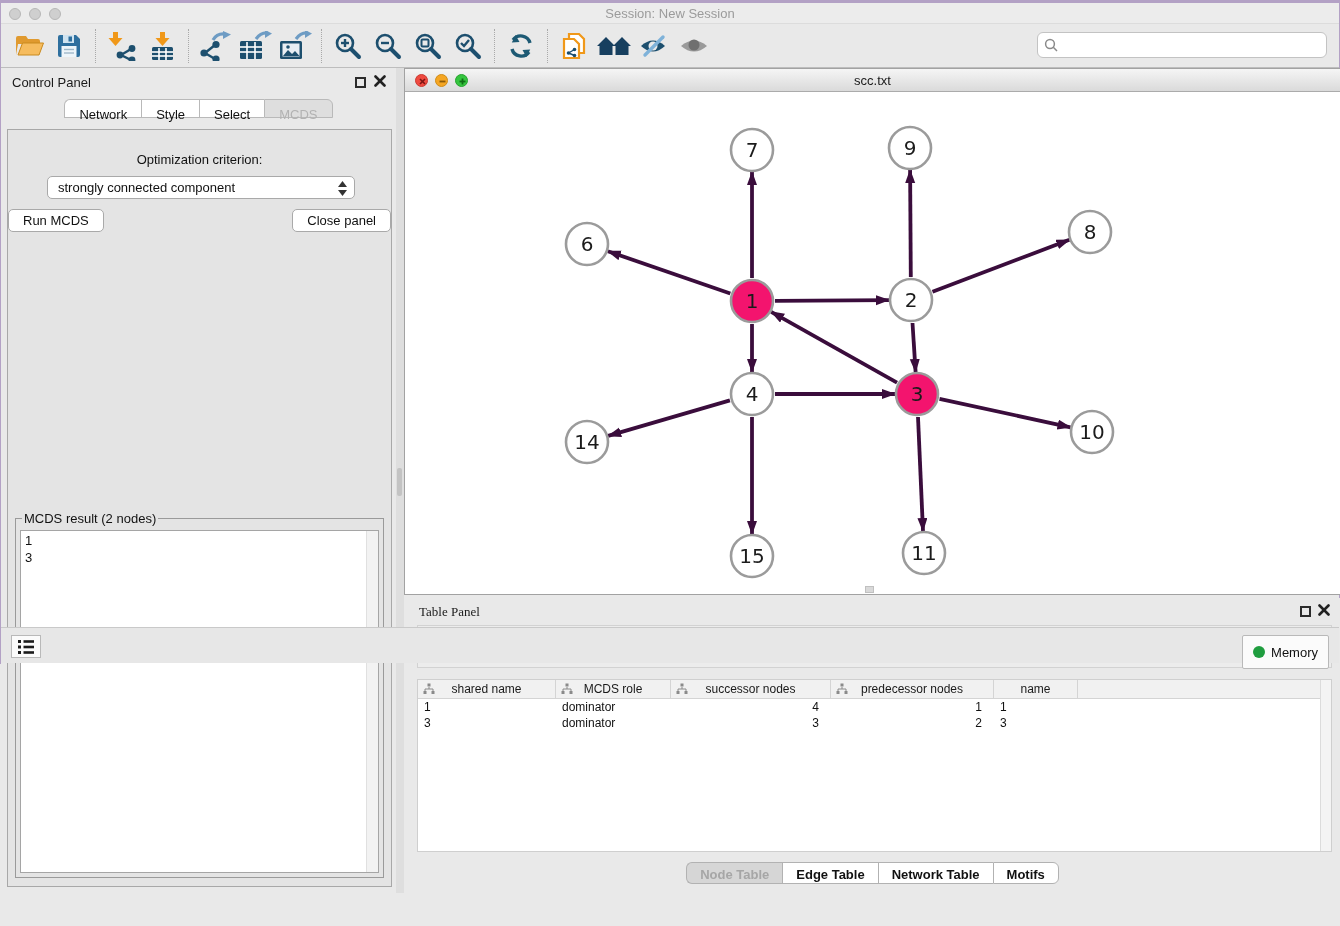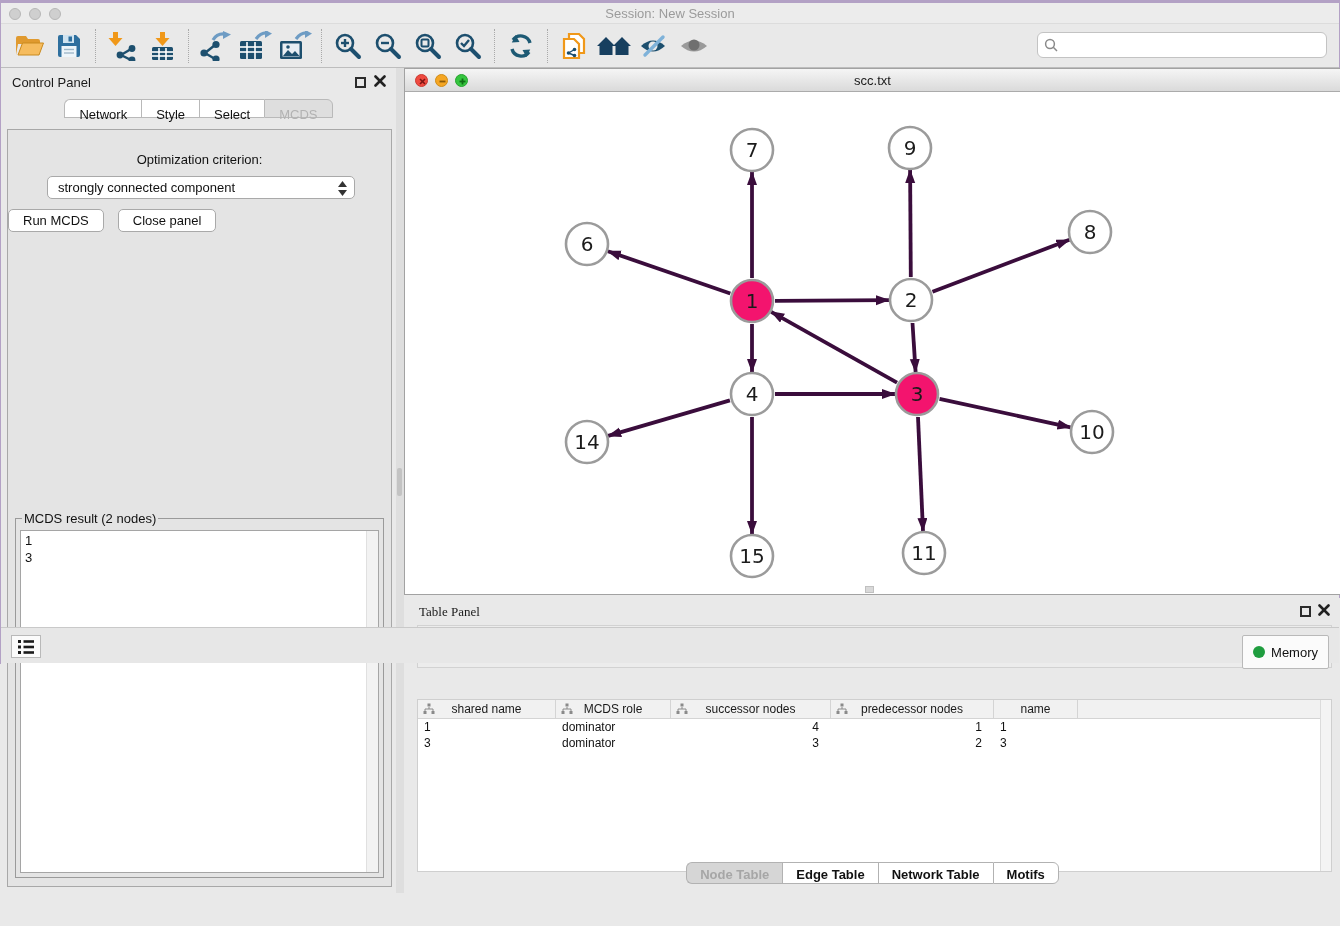--- a/index.html
+++ b/index.html
@@ -45,21 +45,21 @@
   .cp-tab:first-child { border-top-left-radius:6px; }
   .cp-tab:last-child { border-right:1px solid #b9b9b9; border-top-right-radius:6px;text-align:right; }
   .cp-tab.disabled-active { background:#dedede; color:#b2b2b2; }
   .cp-content { position:absolute; top:49px; left:6px; right:4px; bottom:6px;
     background:#e4e4e4; border:1px solid #a8a8a8;margin-top:12px; }
   .opt-label { position:absolute; top:22px; left:0; right:0; text-align:center; font-size:13px; color:#111; }
   .dropdown { position:absolute; top:46px; left:39px; width:308px; height:23px; background:#fff;
     border:1px solid #a9a9a9; border-radius:5px; font-size:13px; color:#111;
     display:flex; align-items:center; padding:0 22px 0 10px; }
   .dropdown .stepper { position:absolute; right:7px; top:4px; }
-  .cp-buttons { position:absolute; top:79px; left:0; right:0; display:flex; justify-content:flex-start; gap:14px; }
+  .cp-buttons { position:absolute; top:79px; left:0; right:0; display:flex; justify-content:space-between; gap:14px; }
   .btn { height:23px; background:#fff; border:1px solid #a9a9a9; border-radius:5px;
     font-size:13px; color:#111; padding:0 14px; display:flex; align-items:center; }
   .mcds-fieldset { position:absolute; top:381px; left:7px; right:7px; bottom:8px;
     border:1px solid #9a9a9a; padding:4px; }
   .mcds-fieldset legend { font-size:13px; color:#111; padding:0 2px; margin-left:2px; }
   .mcds-result { position:relative; width:100%; height:100%; }
   .mcds-text { width:100%; height:100%; border:1px solid #a5a5a5; background:#fff; resize:none;
     font-family:"Liberation Sans", sans-serif; font-size:13px; line-height:17px; color:#111;
     padding:1px 14px 1px 4px; outline:none; }
   .mcds-scroll { position:absolute; right:1px; top:1px; bottom:1px; width:12px; background:#f2f2f2;
@@ -76,21 +76,21 @@
   .canvas-grip-bottom { position:absolute; left:460px; bottom:1px; width:9px; height:7px;
     background:#d9d9d9; border:1px solid #c0c0c0; }
 
   
   .table-panel { position:absolute; left:403px; top:530px; width:937px; height:295px; background:#e9e9e9; }
   .tp-toolbar { position:absolute; top:27px; left:13px; right:9px; height:43px;
     background:#ececec; border:1px solid #d2d2d2; display:flex; align-items:center; padding-left:12px; }
   .tp-btn { width:37px; height:32px; display:flex; align-items:center; justify-content:center; }
   .fx-label { font-family:"DejaVu Serif", serif; font-style:italic; font-size:18px; color:#b3b3b3; }
   .tp-table { position:absolute; top:81px; left:13px; right:9px; height:173px; background:#fff;
-    border:1px solid #cfcfcf;margin-top:20px; }
+    border:1px solid #cfcfcf; }
   .tp-header { display:flex; height:19px; background:#f1f1f1; border-bottom:1px solid #d4d4d4;
     font-size:12px; color:#1a1a1a; }
   .th { display:flex; align-items:center; justify-content:center; gap:5px;
     border-right:1px solid #d4d4d4; position:relative; height:100%; }
   .th .tree-ico { position:absolute; left:5px; top:3px; }
   .tp-row { display:flex; height:16px; font-size:12px; color:#111; }
   .td { padding:1px 6px 0 6px; overflow:hidden; white-space:nowrap; }
   .td.right { text-align:right; padding-right:12px; }
   .tp-vscroll { position:absolute; right:0; top:0; bottom:0; width:11px; background:#f4f4f4;
     border-left:1px solid #dcdcdc; }

